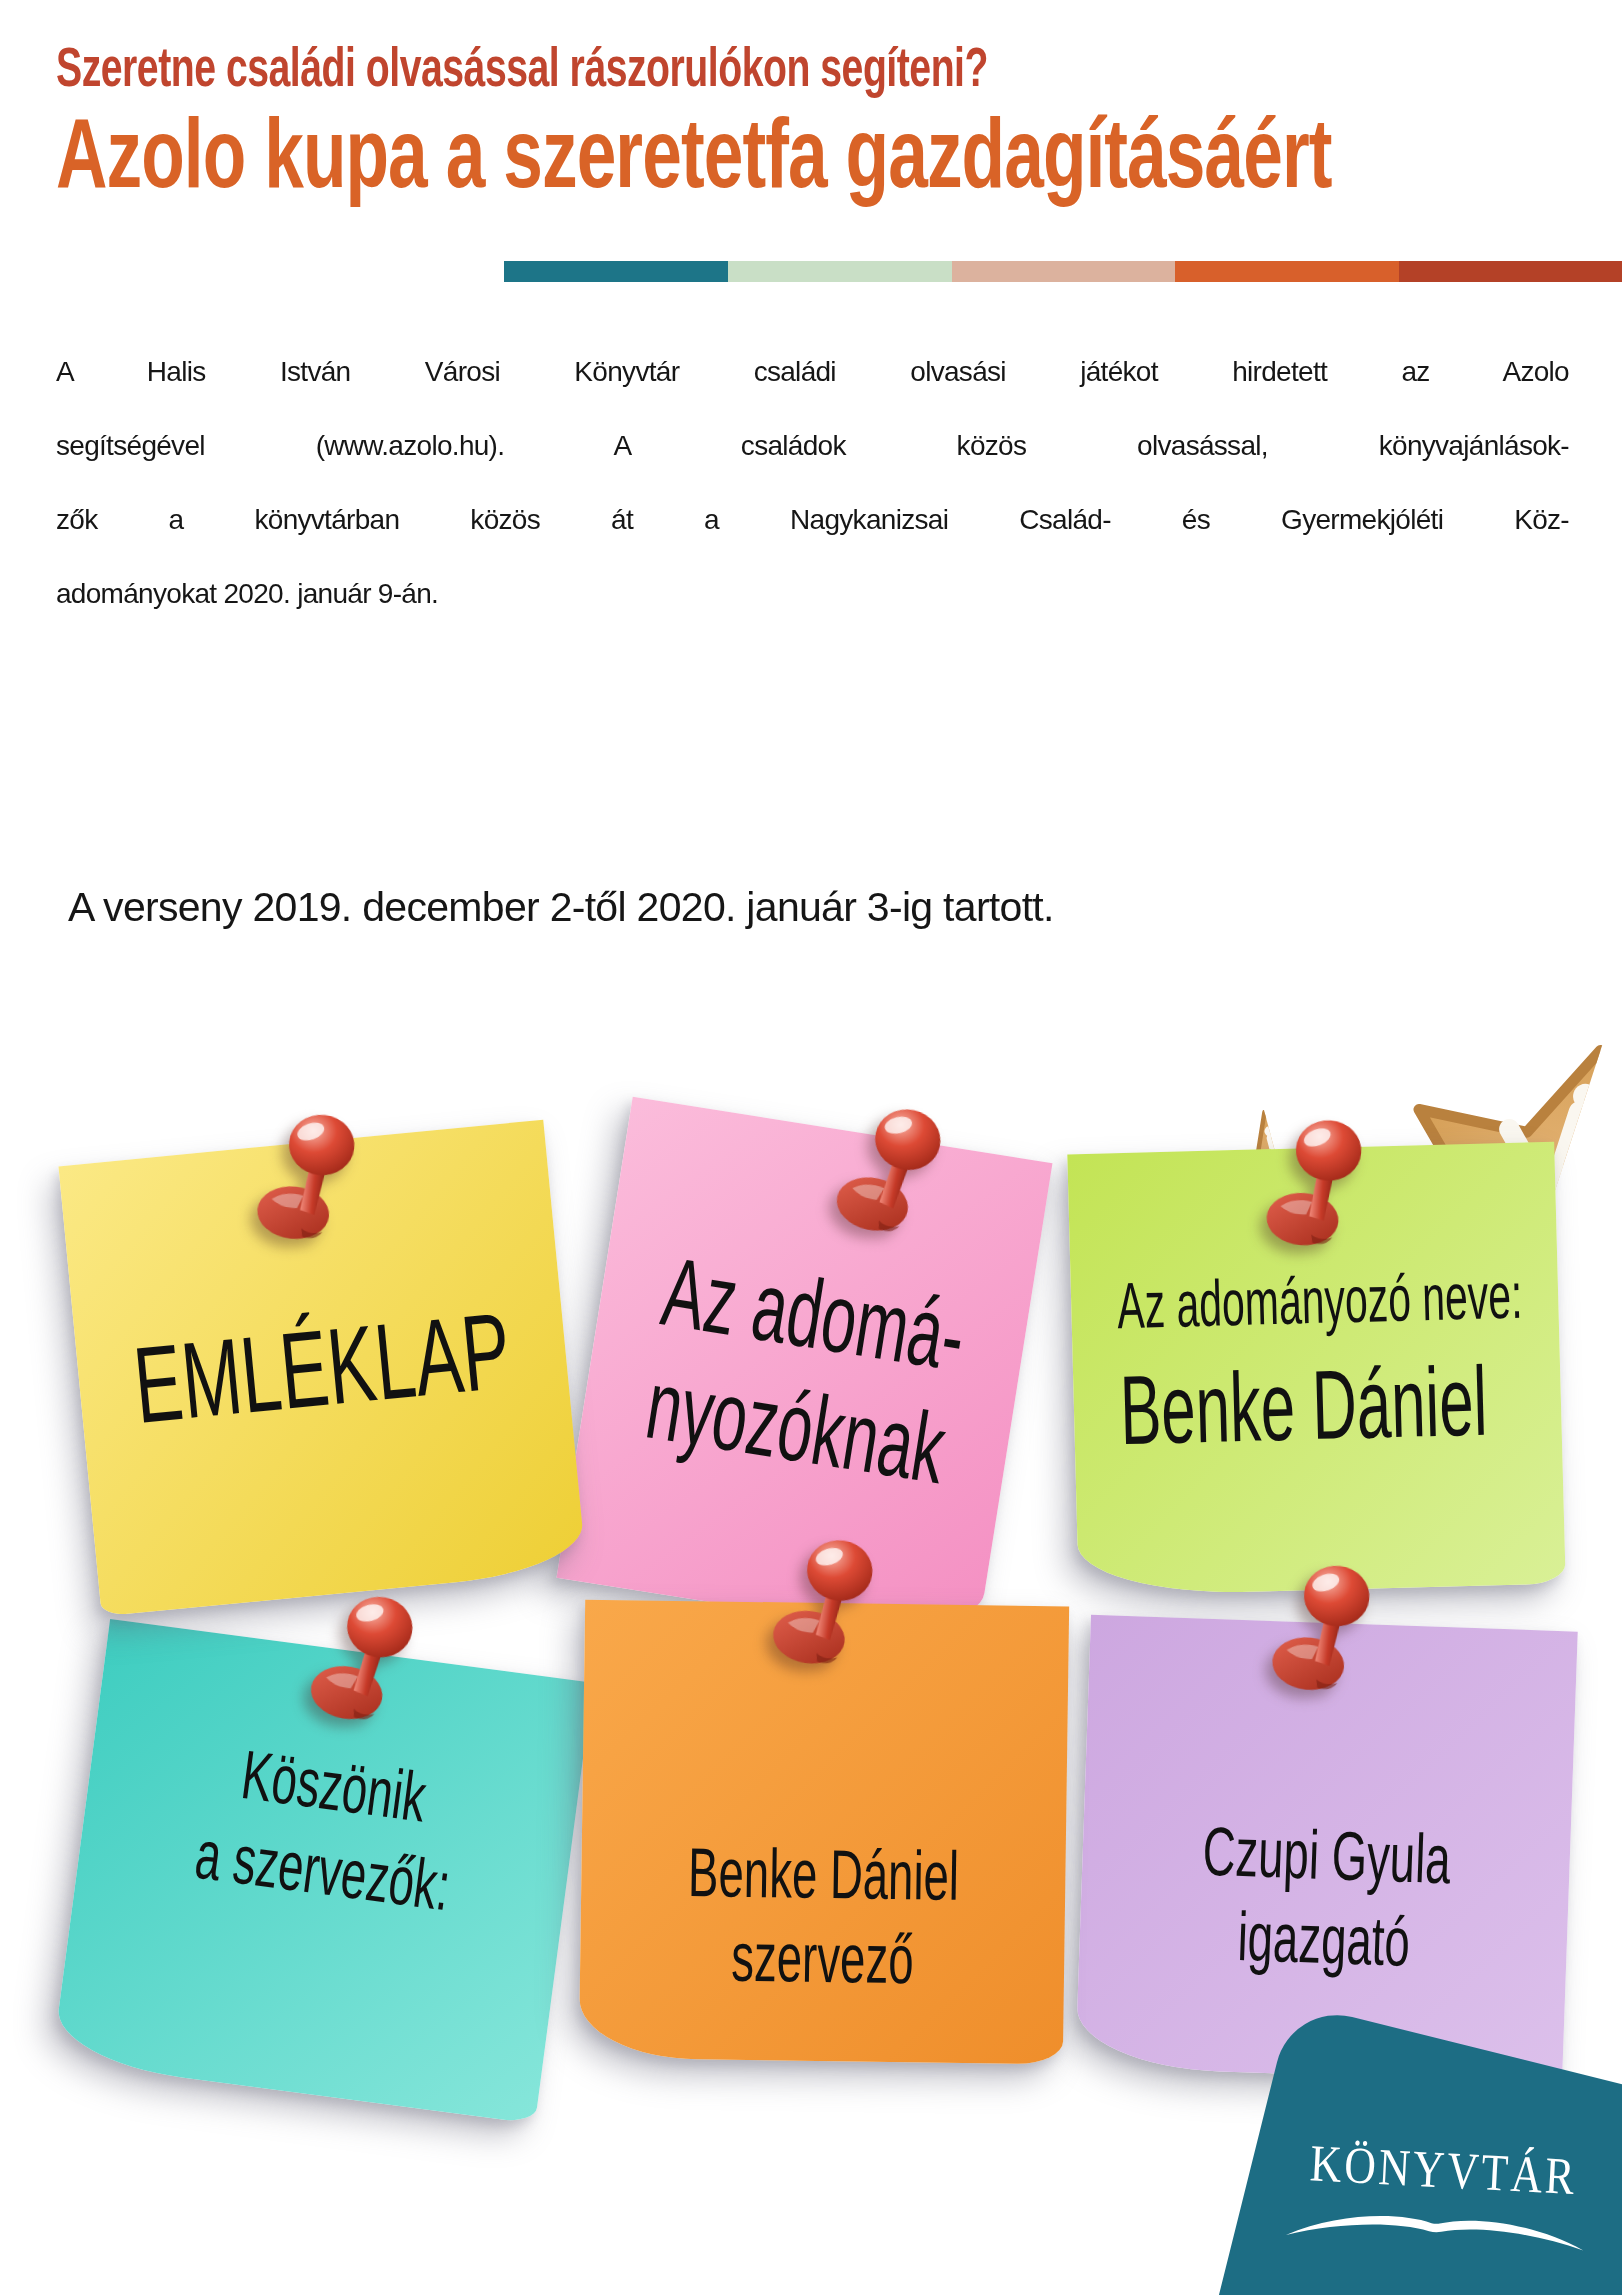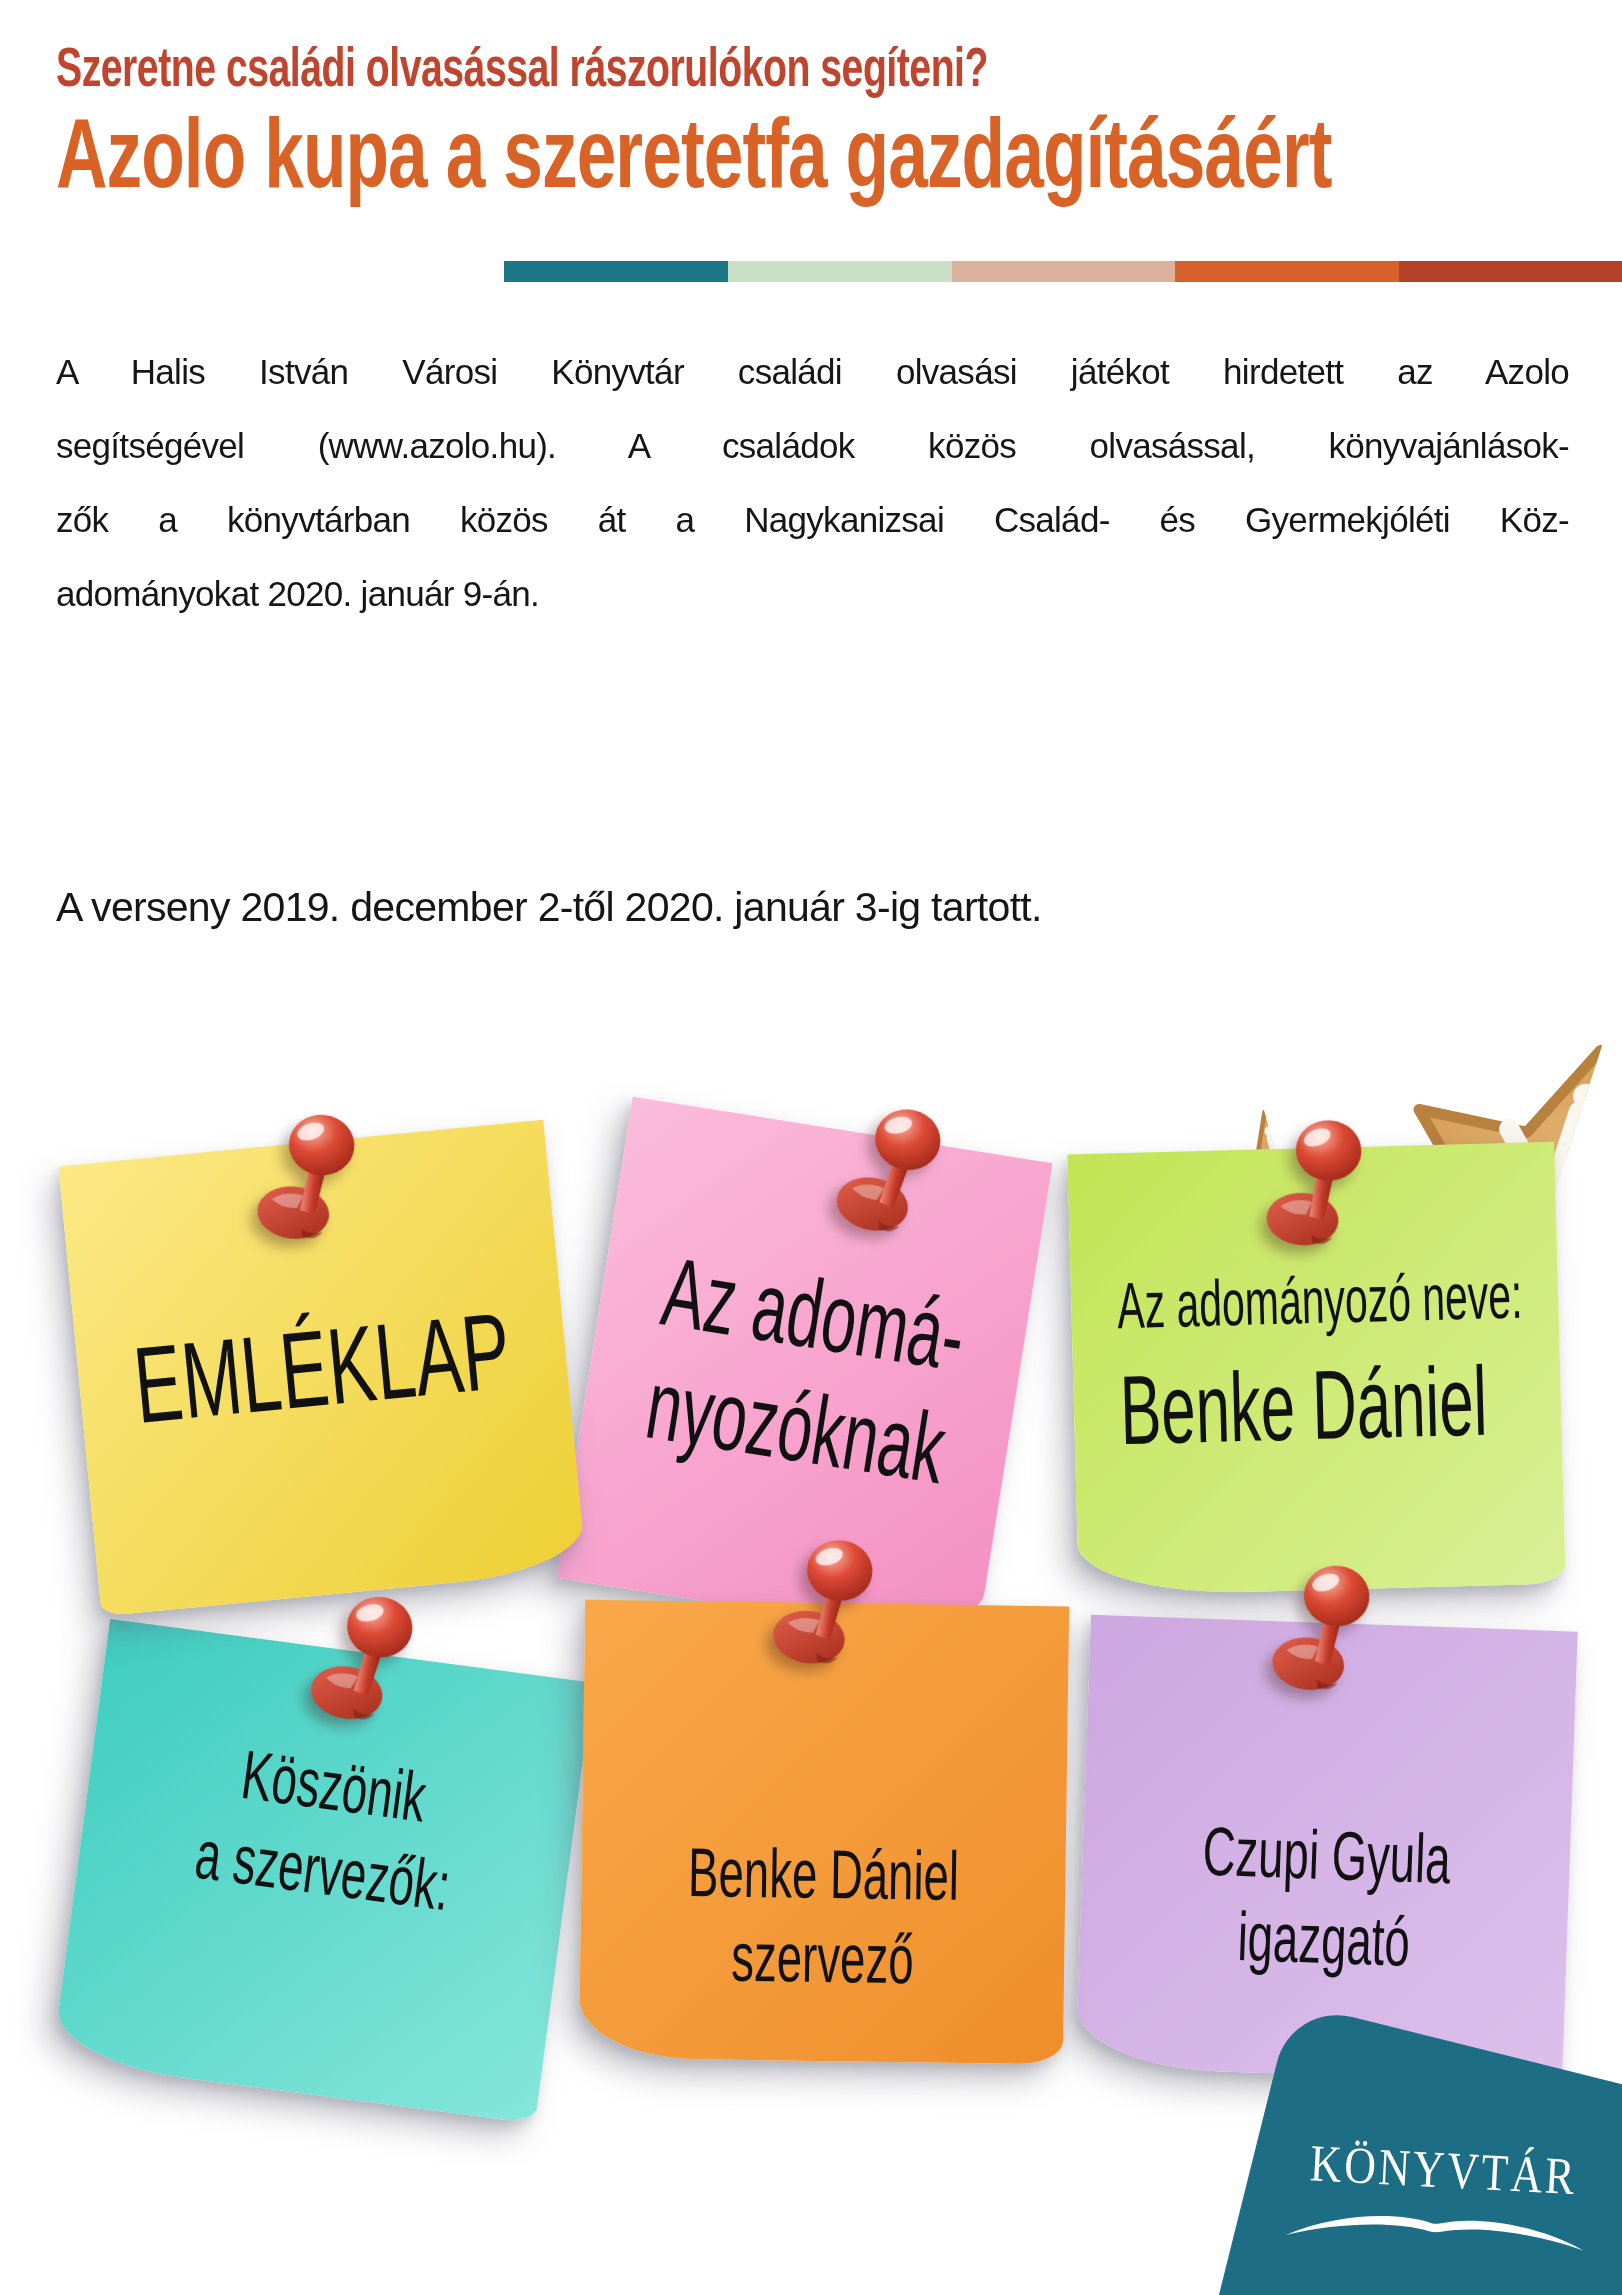--- a/index.html
+++ b/index.html
@@ -16,25 +16,25 @@
     position:absolute;left:56px;top:96px;font-size:99px;font-weight:bold;
     white-space:nowrap;transform:scaleX(0.72);transform-origin:left top;letter-spacing:-1.3px;
   }
   .divider{
     position:absolute;left:504px;top:261px;width:1119px;height:21px;display:flex;
   }
   .divider span{flex:1 1 0;height:100%;}
   
   .body-text{
     position:absolute;left:56px;top:335px;width:1513px;color:#161616;
-    font-size:35px;letter-spacing:-0.7px;line-height:74px;
+    font-size:28px;letter-spacing:-0.7px;line-height:74px;
   }
   .body-text .fill{text-align:justify;text-align-last:justify;white-space:nowrap;}
   .period-line{
-    position:absolute;left:56px;top:870px;width:1513px;color:#161616;
+    position:absolute;left:68px;top:870px;width:1513px;color:#161616;
     font-size:41px;letter-spacing:-0.7px;line-height:74px;white-space:nowrap;
   }
   
   .note{
     position:absolute;display:flex;flex-direction:column;align-items:center;justify-content:center;
     background:linear-gradient(135deg,var(--c1),var(--c2));
     box-shadow:-11.8px 17px 31px rgba(100,100,118,.38),-3.9px 6.5px 10.5px rgba(100,100,118,.22);
     color:#111;
   }
   .note-text{display:flex;flex-direction:column;align-items:center;transform:scaleX(var(--sx,0.66));transform-origin:center center;line-height:1.22;white-space:nowrap;}

